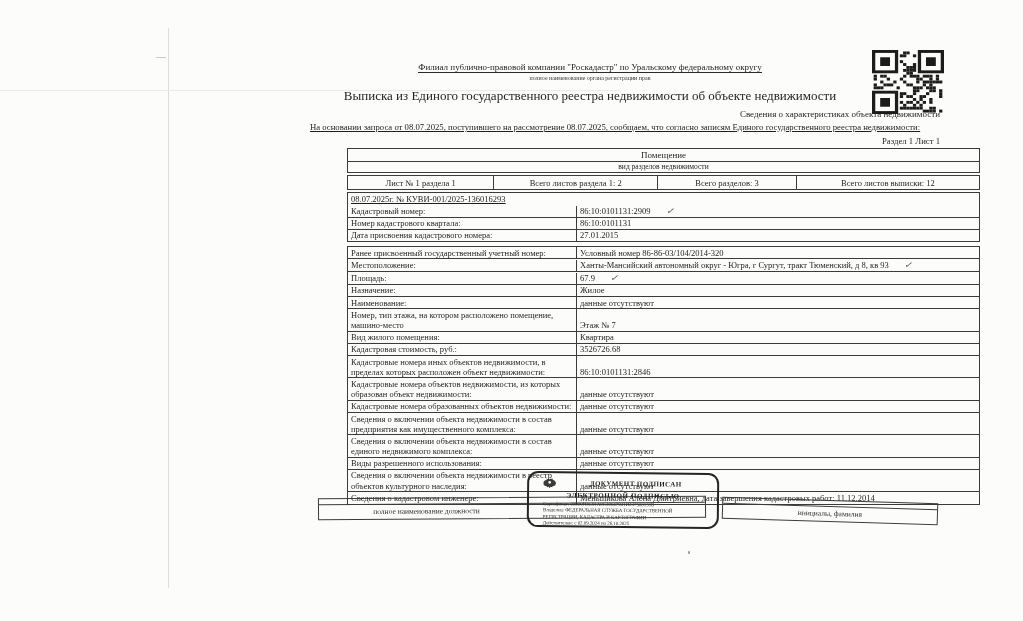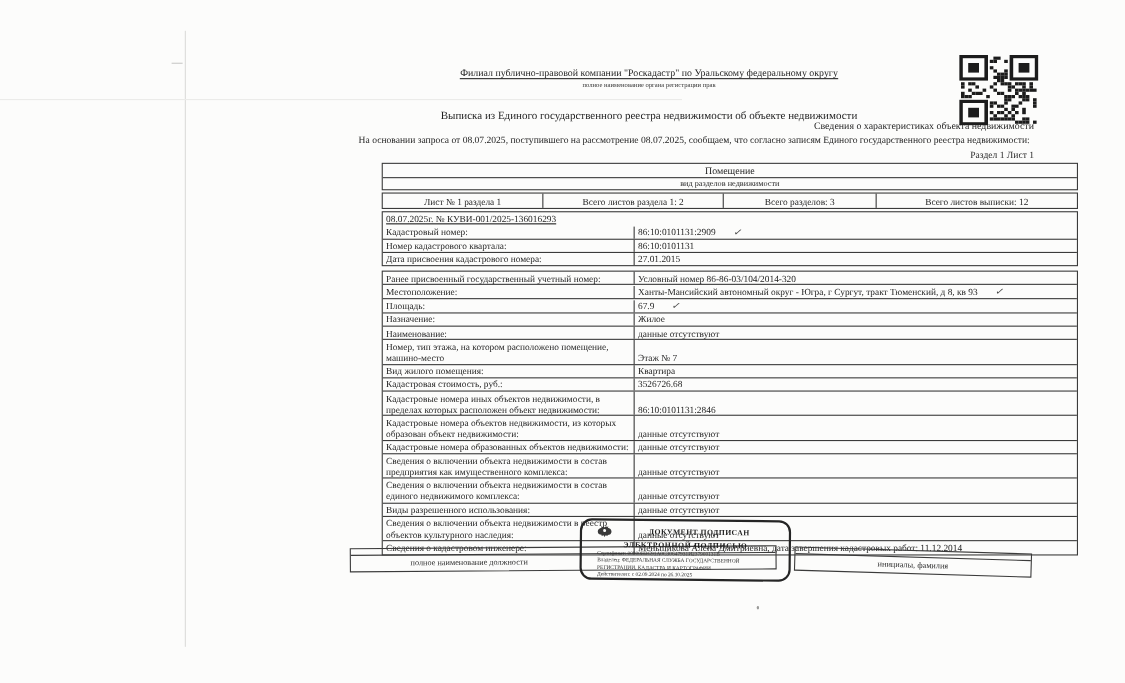--- a/index.html
+++ b/index.html
@@ -12,23 +12,23 @@
   
   .vline{position:absolute;left:168px;top:28px;width:1px;height:560px;background:#dcdcda;}
   .hline{position:absolute;left:0px;top:90px;width:620px;height:1px;background:#ebebe9;}
   .dash{position:absolute;left:156px;top:57px;width:10px;height:1px;background:#c9c9c7;}
   .speck{position:absolute;left:688px;top:551px;width:2px;height:3px;background:#9a9a98;border-radius:1px;}
 
   
   .hdr{position:absolute;left:240px;top:56px;width:700px;text-align:center;line-height:1.15;}
   .org{font-size:9px;border-bottom:1px solid #2a2a2a;display:inline-block;padding-bottom:0px;}
   .org-cap{font-size:6px;color:#3a3a3a;margin-top:1px;}
-  .doc-title{font-size:10px;margin-top:18px;}
+  .doc-title{font-size:13px;margin-top:7px;}
   .sec-hdr{position:absolute;left:240px;top:109px;width:700px;text-align:right;font-size:9px;}
-  .intro{position:absolute;left:326px;top:122px;width:650px;font-size:8.7px;white-space:nowrap;}
+  .intro{position:absolute;left:310px;top:122px;width:650px;font-size:8.7px;white-space:nowrap;text-decoration:underline;}
   .razdel{position:absolute;left:790px;top:136px;width:150px;text-align:right;font-size:8.7px;}
 
   
   .qr{position:absolute;left:872px;top:50px;width:72px;height:64px;}
   .qr svg{width:100%;height:100%;}
 
   
   .tables{position:absolute;left:322px;top:148px;width:633px;padding-left:25px;}
   .tbl{border:1px solid #3b3b3b;box-sizing:border-box;background:transparent;}
   .trow{border-top:1px solid #3b3b3b;}

